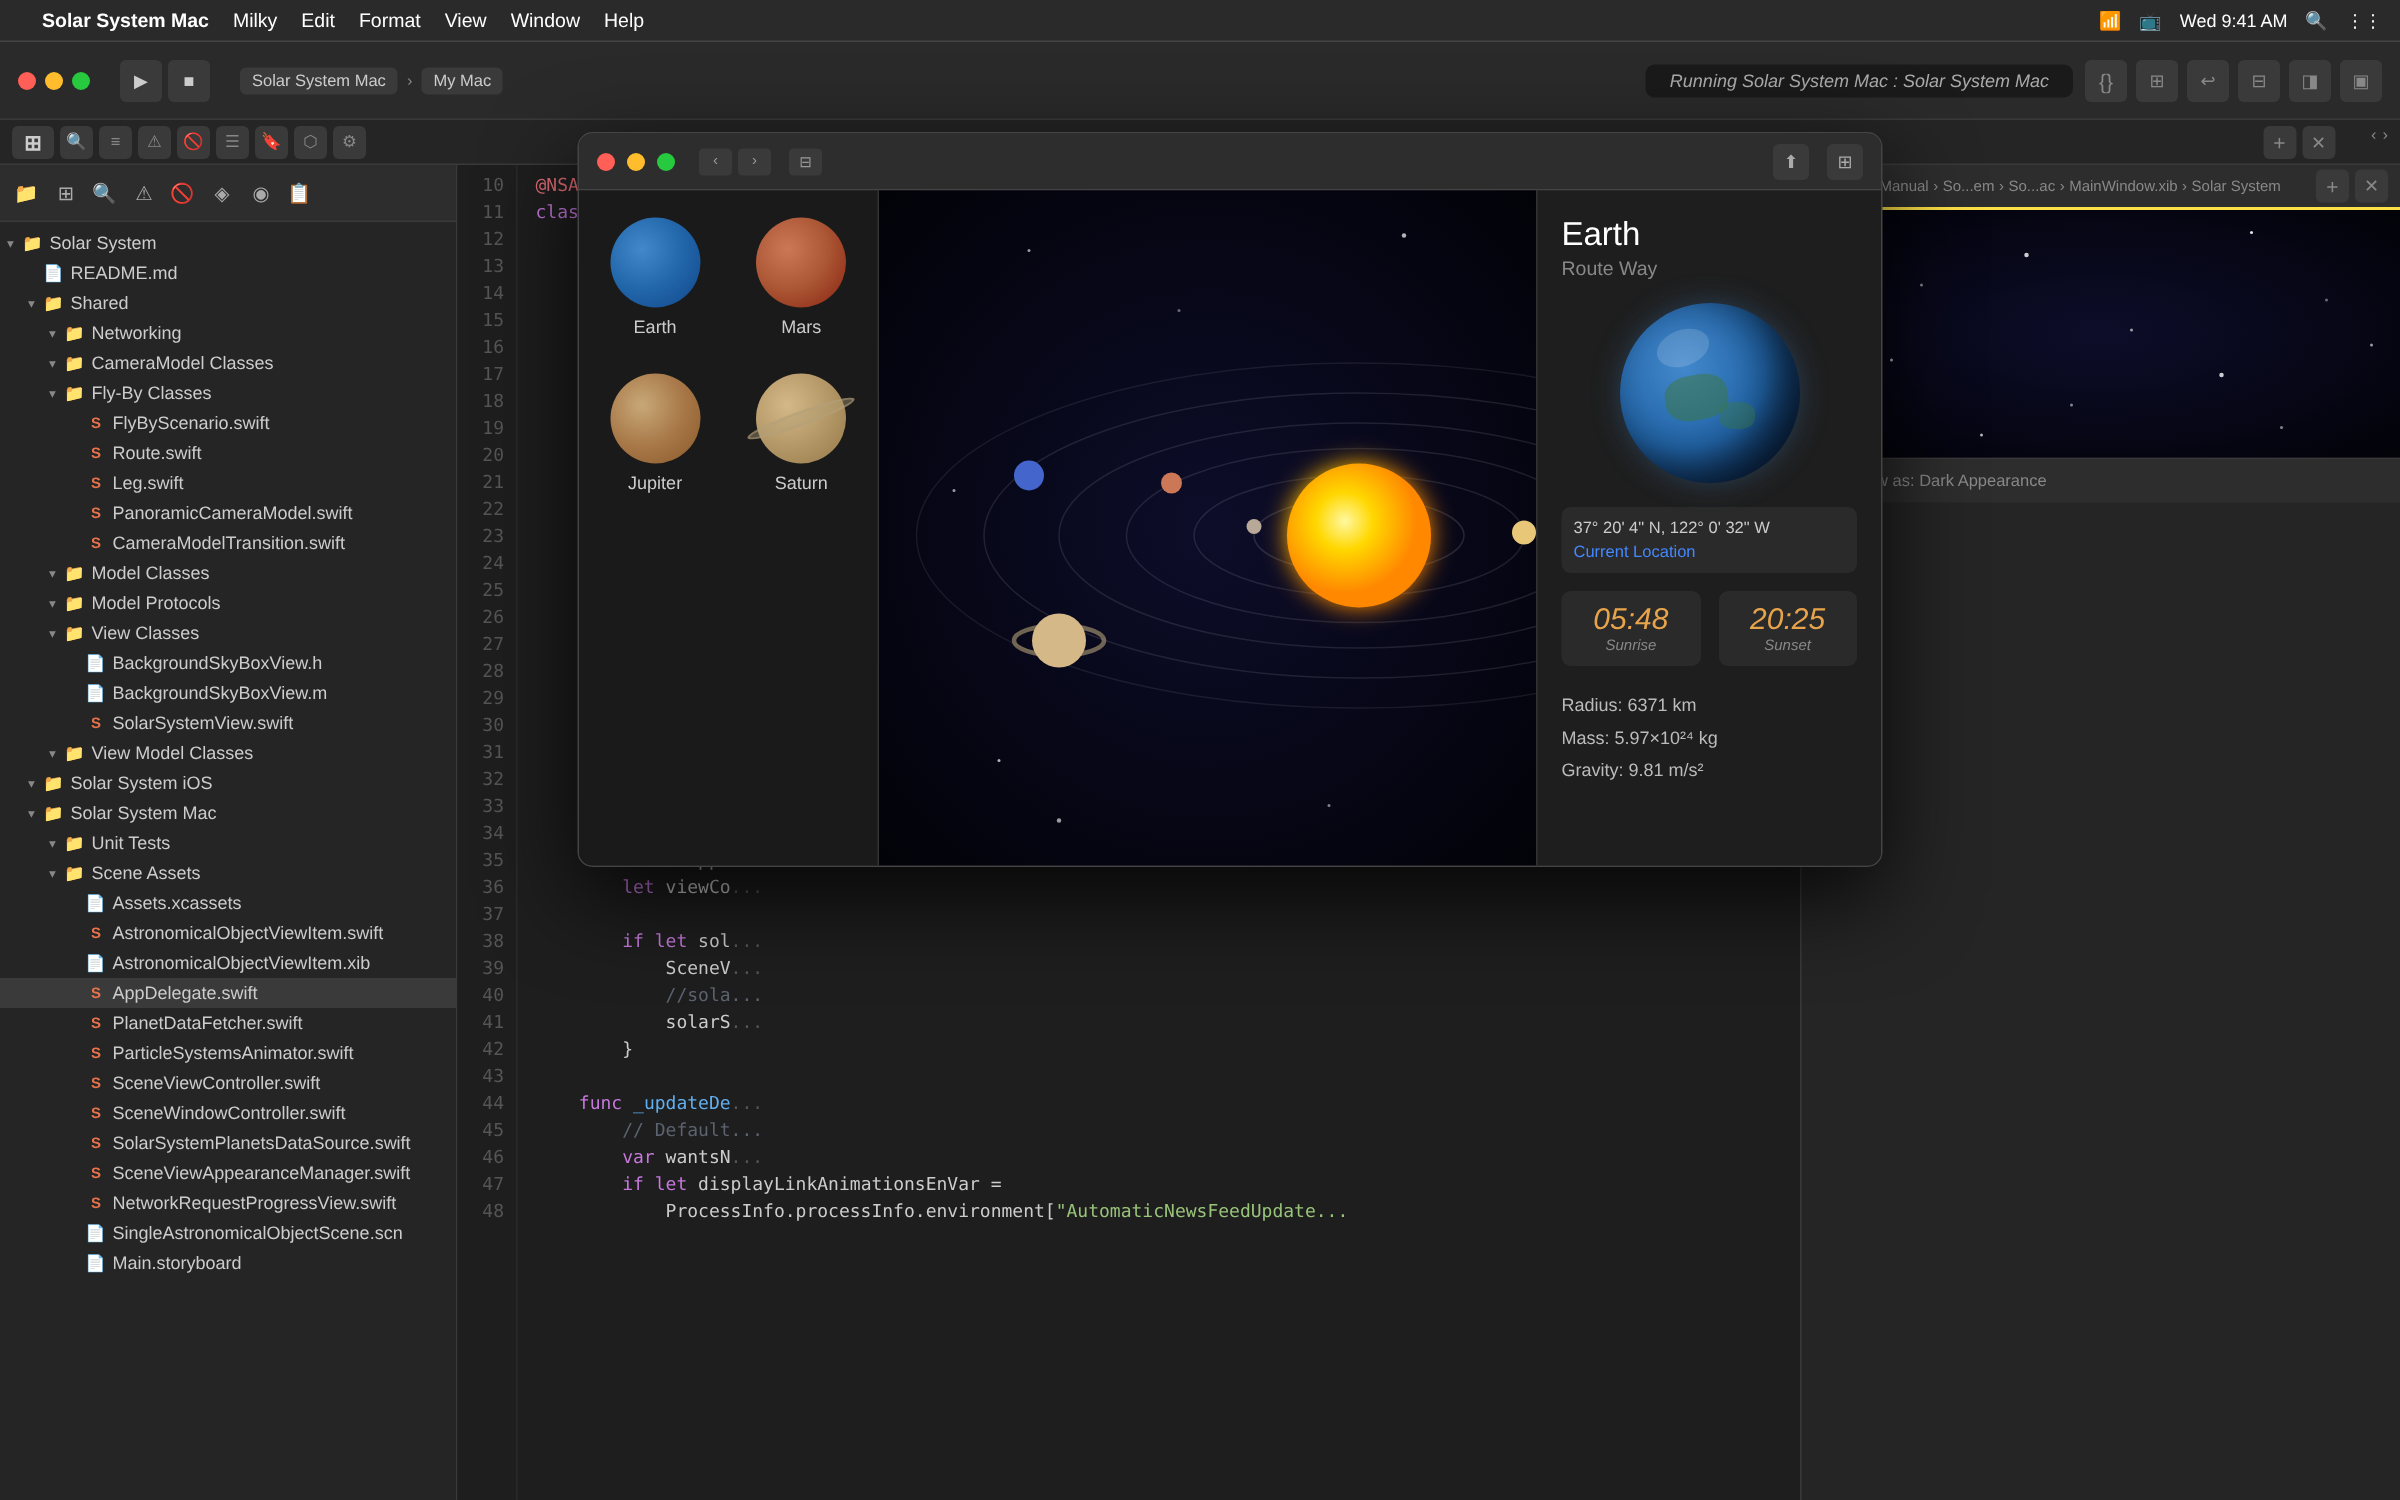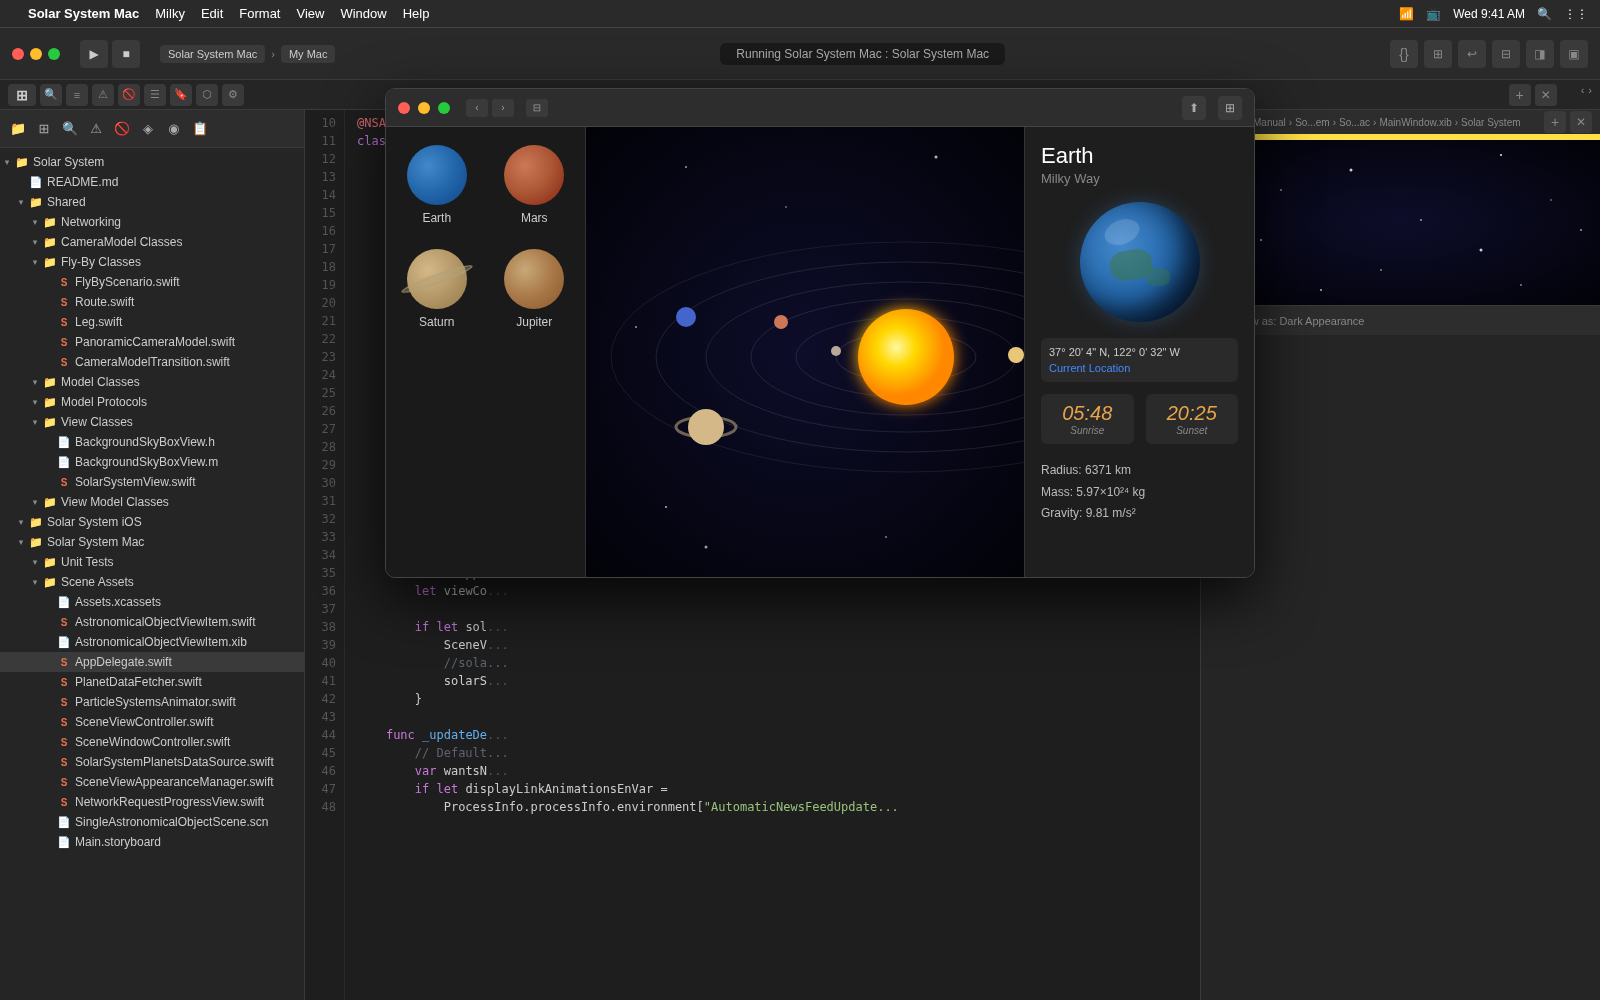--- a/index.html
+++ b/index.html
@@ -173,21 +173,21 @@
       height: 52px; background: #2a2a2a; border-bottom: 1px solid #3a3a3a;
       display: flex; align-items: center; padding: 0 12px; gap: 8px;
     }
     .xcode-traffic { display: flex; gap: 6px; }
     .xcode-run-btns { display: flex; gap: 4px; margin-left: 12px; }
     .run-btn {
       width: 28px; height: 28px; background: #3a3a3a; border-radius: 4px;
       display: flex; align-items: center; justify-content: center;
       color: #ccc; font-size: 12px; cursor: pointer;
     }
-    .xcode-mid { flex: 1; display: flex; align-items: center; justify-content: center; }
+    .xcode-mid { flex: 1; display: flex; align-items: center; justify-content: flex-end; font-style: italic; }
     .activity-bar {
       background: #1a1a1a; border-radius: 6px; padding: 4px 16px;
       font-size: 12px; color: #aaa;
     }
     .xcode-nav-bar {
       height: 30px; background: #252525; border-bottom: 1px solid #3a3a3a;
       display: flex; align-items: center; padding: 0 8px; gap: 4px;
       font-size: 11px; color: #888;
     }
 
@@ -201,21 +201,21 @@
       display: flex; align-items: center; justify-content: center;
       color: #aaa; font-size: 12px; cursor: pointer; margin-left: 4px;
     }
 
     
     .inspector-preview {
       height: 195px; background: #0a0a15; position: relative; overflow: hidden;
     }
     .inspector-toolbar {
       height: 30px; background: #2d2d2d; display: flex; align-items: center;
-      padding: 0 8px; gap: 4px; border-bottom: 6px solid #fde047;
+      padding: 0 8px; gap: 4px; border-bottom: 2px solid #fde047;
     }
     .insp-nav { width: 18px; height: 18px; background: #3a3a3a; border-radius: 3px;
       display: flex; align-items: center; justify-content: center; color: #888; font-size: 9px; cursor: pointer; }
     .insp-breadcrumb { font-size: 10px; color: #888; display: flex; align-items: center; gap: 3px; }
     .insp-right { margin-left: auto; display: flex; gap: 4px; }
     .bottom-status {
       height: 30px; background: #2d2d2d; border-top: 1px solid #3a3a3a;
       display: flex; align-items: center; padding: 0 12px; gap: 8px;
       font-size: 11px; color: #888;
     }
@@ -710,29 +710,29 @@
       <div class="planet-grid">
         <div class="planet-item">
           <div class="planet-circle earth-planet"></div>
           <span class="planet-name">Earth</span>
         </div>
         <div class="planet-item">
           <div class="planet-circle mars-planet"></div>
           <span class="planet-name">Mars</span>
         </div>
         <div class="planet-item">
+          <div class="planet-circle jupiter-planet"></div>
+          <span class="planet-name">Jupiter</span>
+        </div>
+        <div class="planet-item">
           <div style="position:relative;width:60px;height:60px;margin-bottom:6px;">
             <div class="planet-circle saturn-planet" style="width:60px;height:60px;position:absolute;top:0;left:0;"></div>
             <div style="position:absolute;top:50%;left:-8px;right:-8px;height:10px;border-radius:50%;background:rgba(180,160,120,0.4);transform:translateY(-50%) rotate(-20deg);border:2px solid rgba(180,160,120,0.5);"></div>
           </div>
           <span class="planet-name">Saturn</span>
-        </div>
-        <div class="planet-item">
-          <div class="planet-circle jupiter-planet"></div>
-          <span class="planet-name">Jupiter</span>
         </div>
       </div>
     </div>
 
     <div class="solar-view">
       <div class="solar-stars"></div>
       <svg width="100%" height="100%" style="position:absolute;inset:0;">
 
         <circle cx="100" cy="40" r="1" fill="white" opacity="0.6"></circle>
         <circle cx="200" cy="80" r="1" fill="white" opacity="0.4"></circle>
@@ -784,21 +784,21 @@
         <circle cx="120" cy="300" r="18" fill="#d4b888"></circle>
 
         <circle cx="590" cy="175" r="12" fill="#88ccdd"></circle>
 
         <circle cx="100" cy="190" r="10" fill="#4466cc"></circle>
       </svg>
     </div>
 
     <div class="earth-detail">
       <div class="detail-title">Earth</div>
-      <div class="detail-subtitle">Milky Way</div>
+      <div class="detail-subtitle">Route Way</div>
       <div class="earth-3d">
         <div class="earth-highlight"></div>
 
         <div style="position:absolute;top:40%;left:25%;width:35%;height:25%;background:rgba(60,120,60,0.5);border-radius:40%;transform:rotate(-10deg);"></div>
         <div style="position:absolute;top:55%;left:55%;width:20%;height:15%;background:rgba(60,120,60,0.4);border-radius:40%;"></div>
       </div>
       <div class="coord-box">
         <div>37° 20' 4" N, 122° 0' 32" W</div>
         <div class="current-loc">Current Location</div>
       </div>

